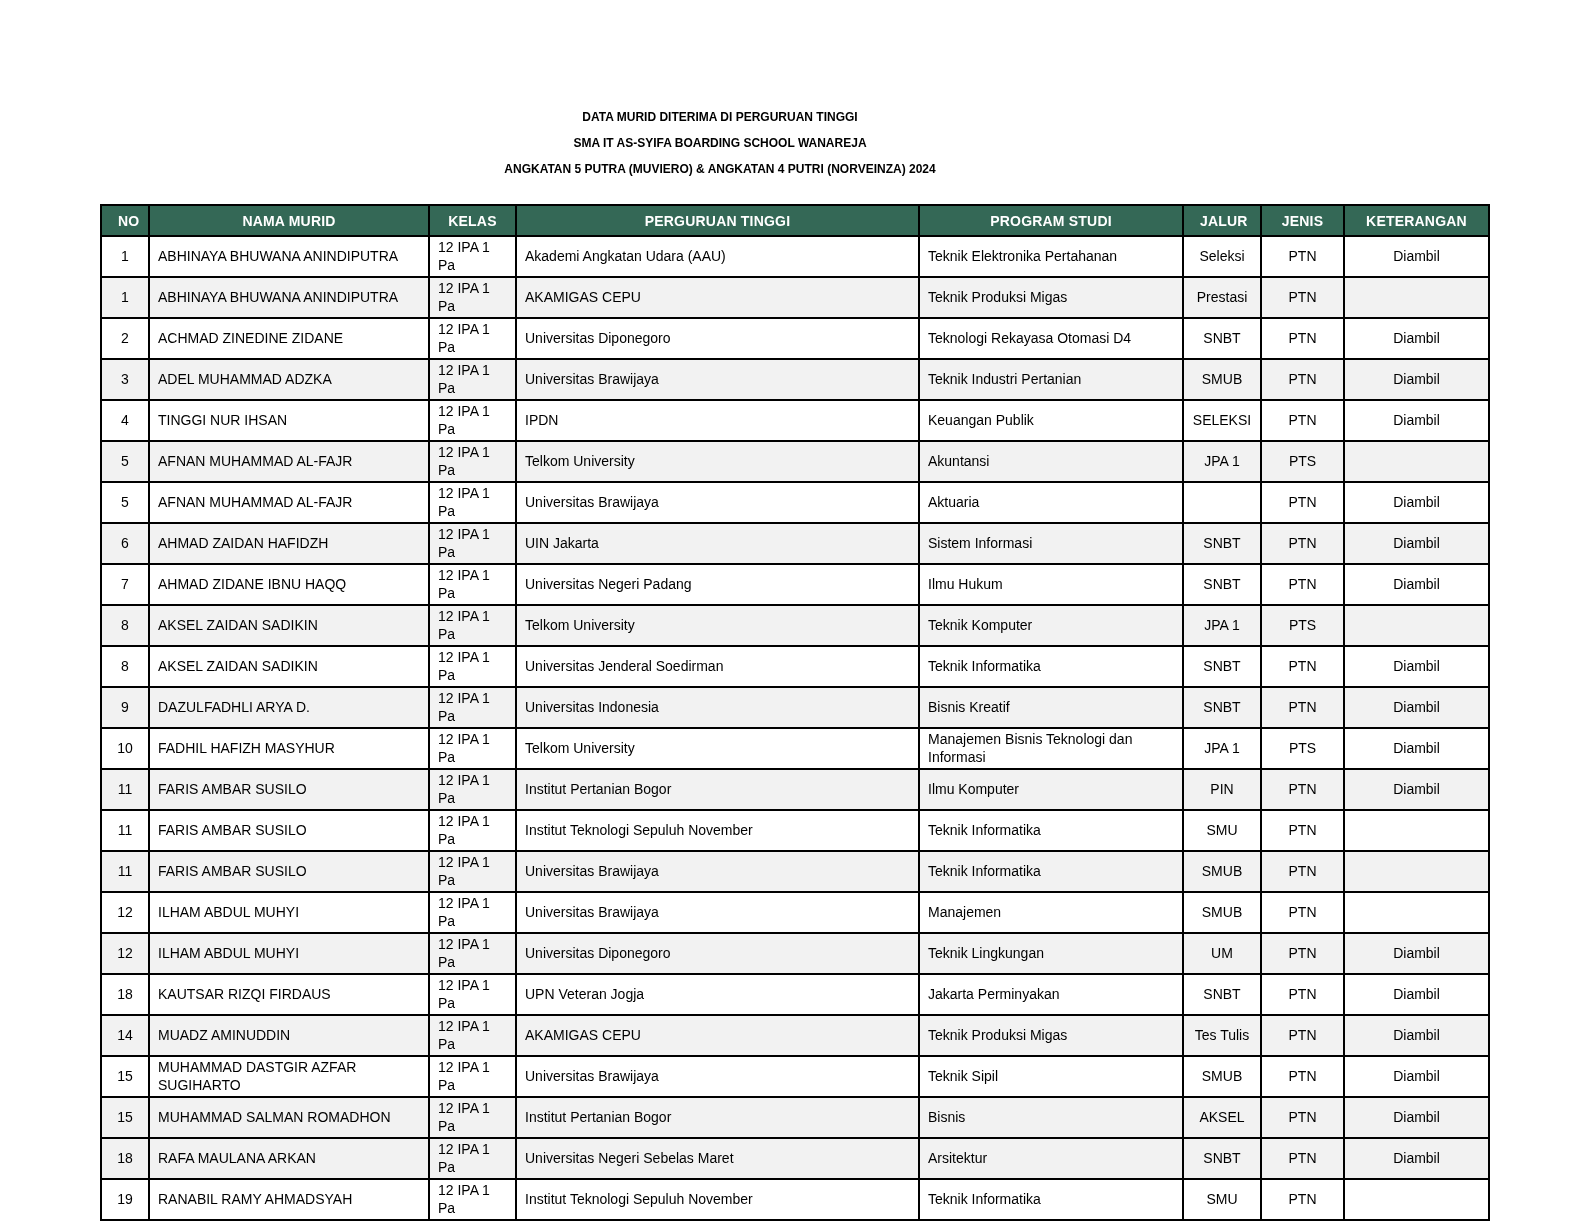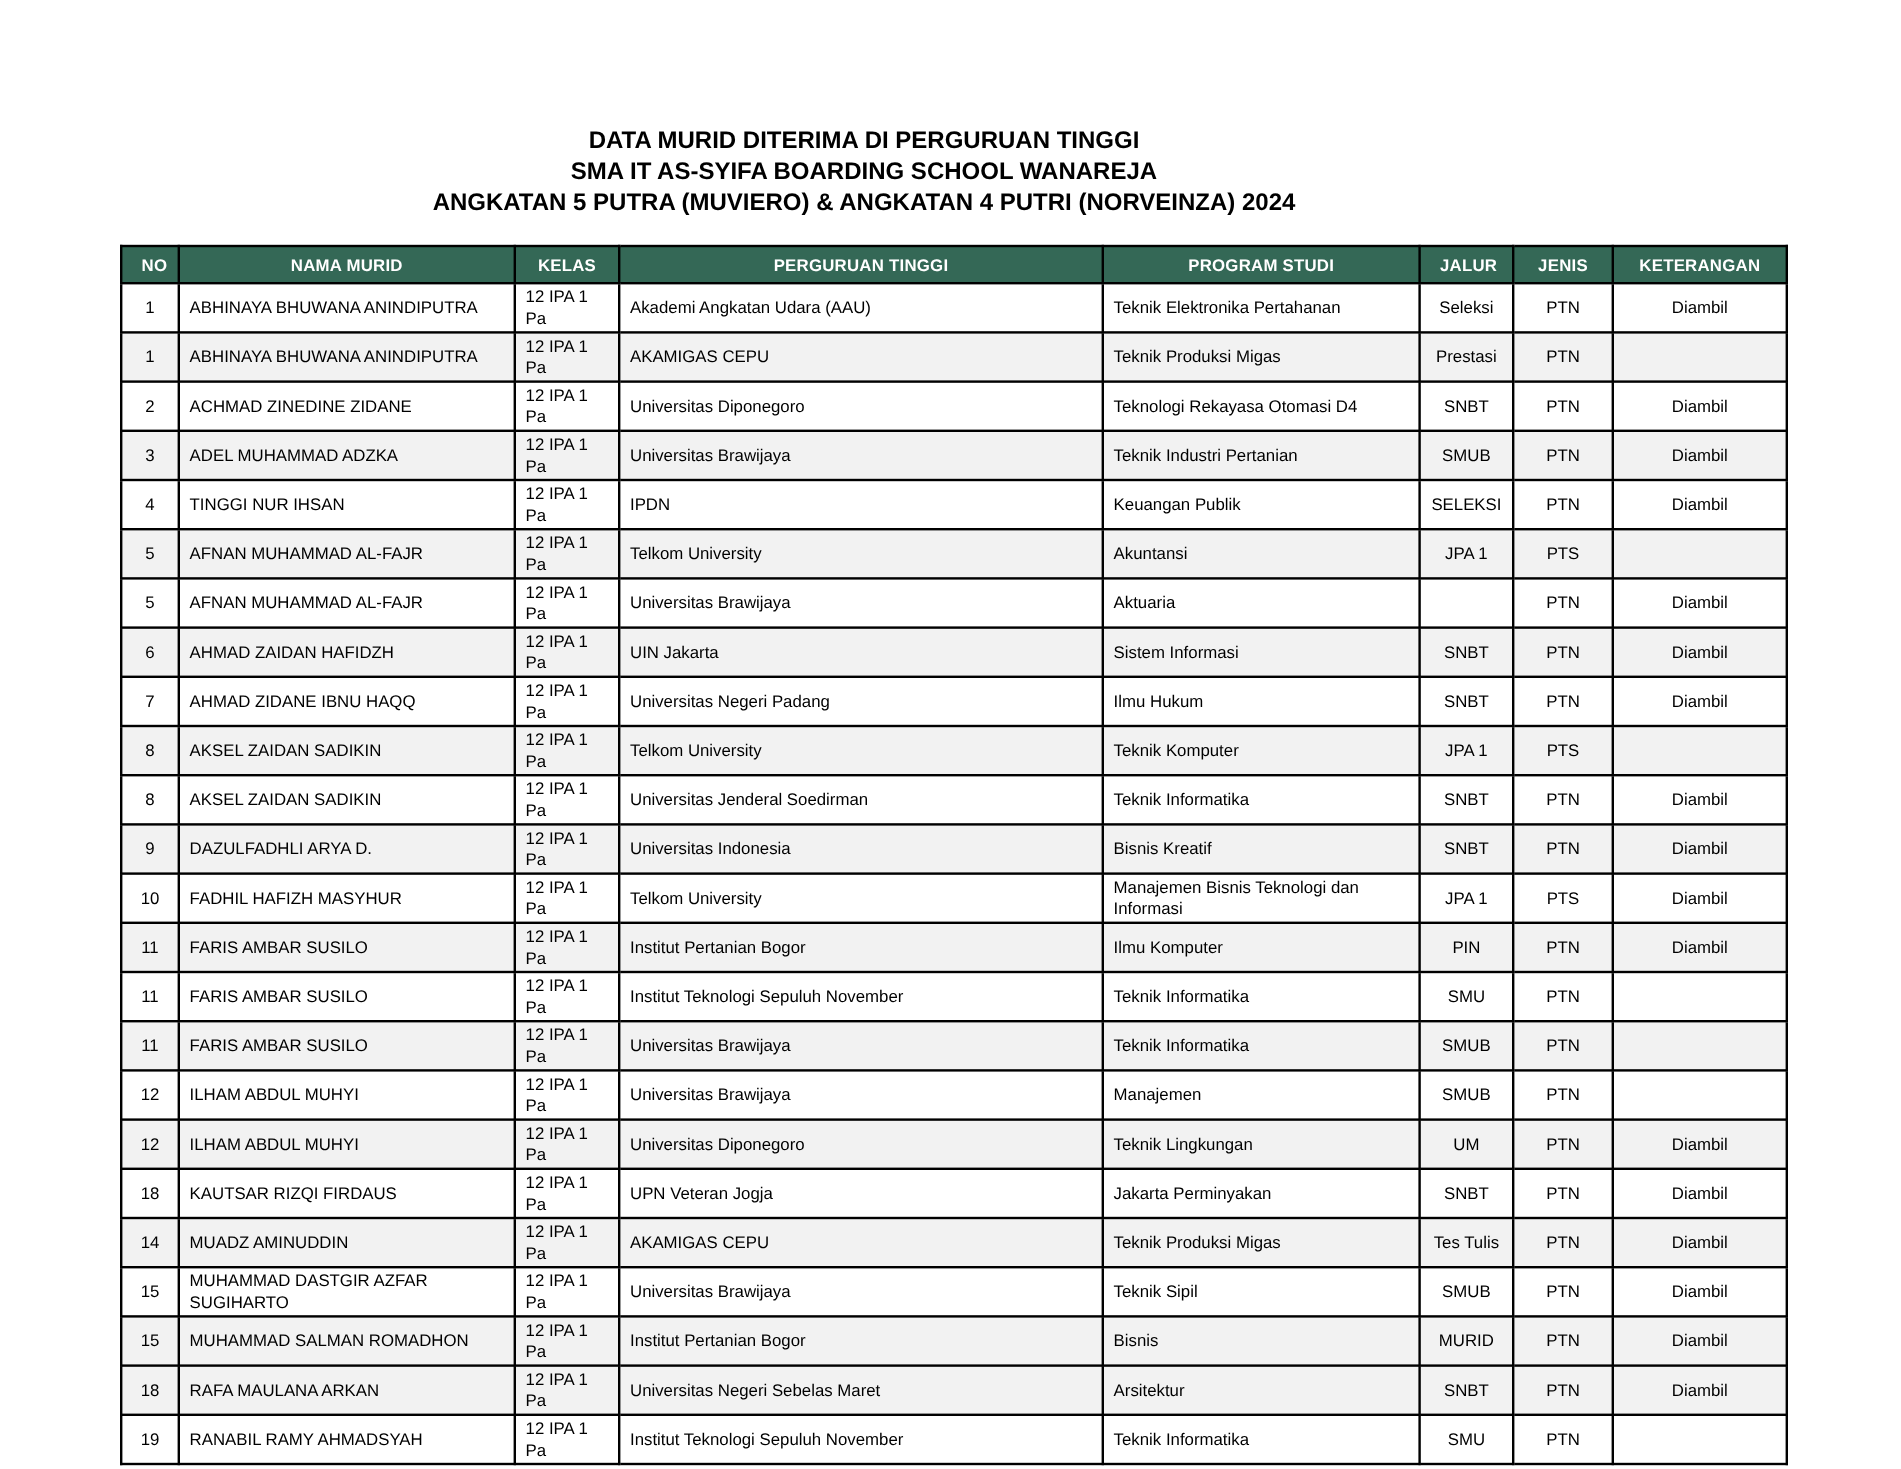--- a/index.html
+++ b/index.html
@@ -19,21 +19,21 @@
   }
   .title-block {
     position: absolute;
     left: 100px;
     top: 104px;
     width: 1240px;
     text-align: center;
     color: #000000;
   }
   .title-line {
-    font-size: 20px;
+    font-size: 12px;
     font-weight: bold;
     line-height: 26px;
     white-space: nowrap;
   }
   .table-wrap {
     position: absolute;
     left: 100px;
     top: 204px;
   }
   table {
@@ -312,21 +312,21 @@
             <td class="col-jalur align-center">SMUB</td>
             <td class="col-jenis align-center">PTN</td>
             <td class="col-ket align-center">Diambil</td>
           </tr>
           <tr class="stripe">
             <td class="col-no align-center">15</td>
             <td class="col-nama align-left">MUHAMMAD SALMAN ROMADHON</td>
             <td class="col-kelas align-left">12 IPA 1 Pa</td>
             <td class="col-pt align-left">Institut Pertanian Bogor</td>
             <td class="col-prodi align-left">Bisnis</td>
-            <td class="col-jalur align-center">MURID</td>
+            <td class="col-jalur align-center">AKSEL</td>
             <td class="col-jenis align-center">PTN</td>
             <td class="col-ket align-center">Diambil</td>
           </tr>
           <tr class="stripe">
             <td class="col-no align-center">18</td>
             <td class="col-nama align-left">RAFA MAULANA ARKAN</td>
             <td class="col-kelas align-left">12 IPA 1 Pa</td>
             <td class="col-pt align-left">Universitas Negeri Sebelas Maret</td>
             <td class="col-prodi align-left">Arsitektur</td>
             <td class="col-jalur align-center">SNBT</td>

